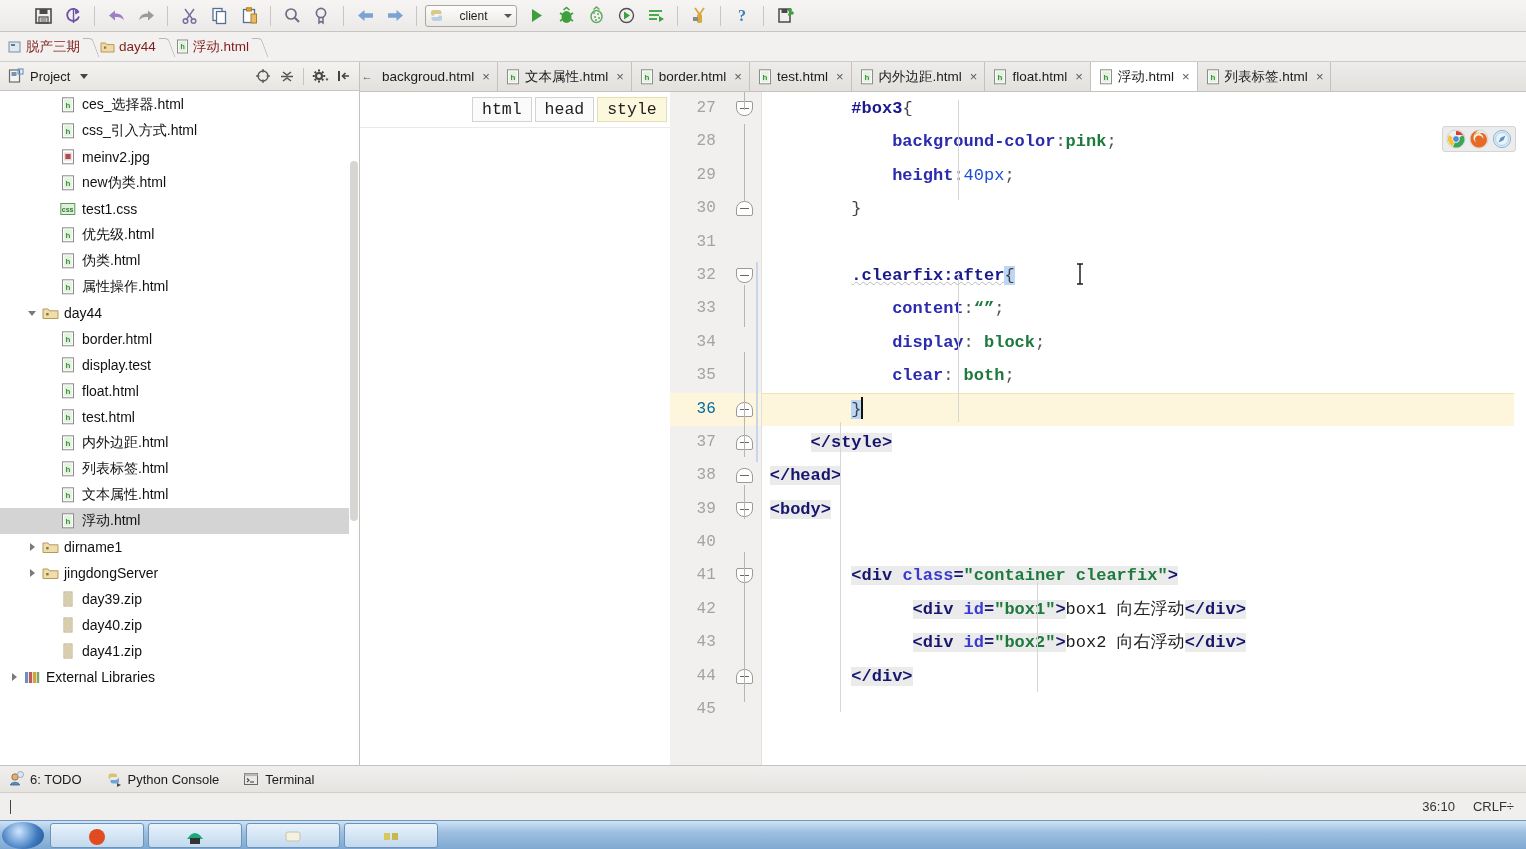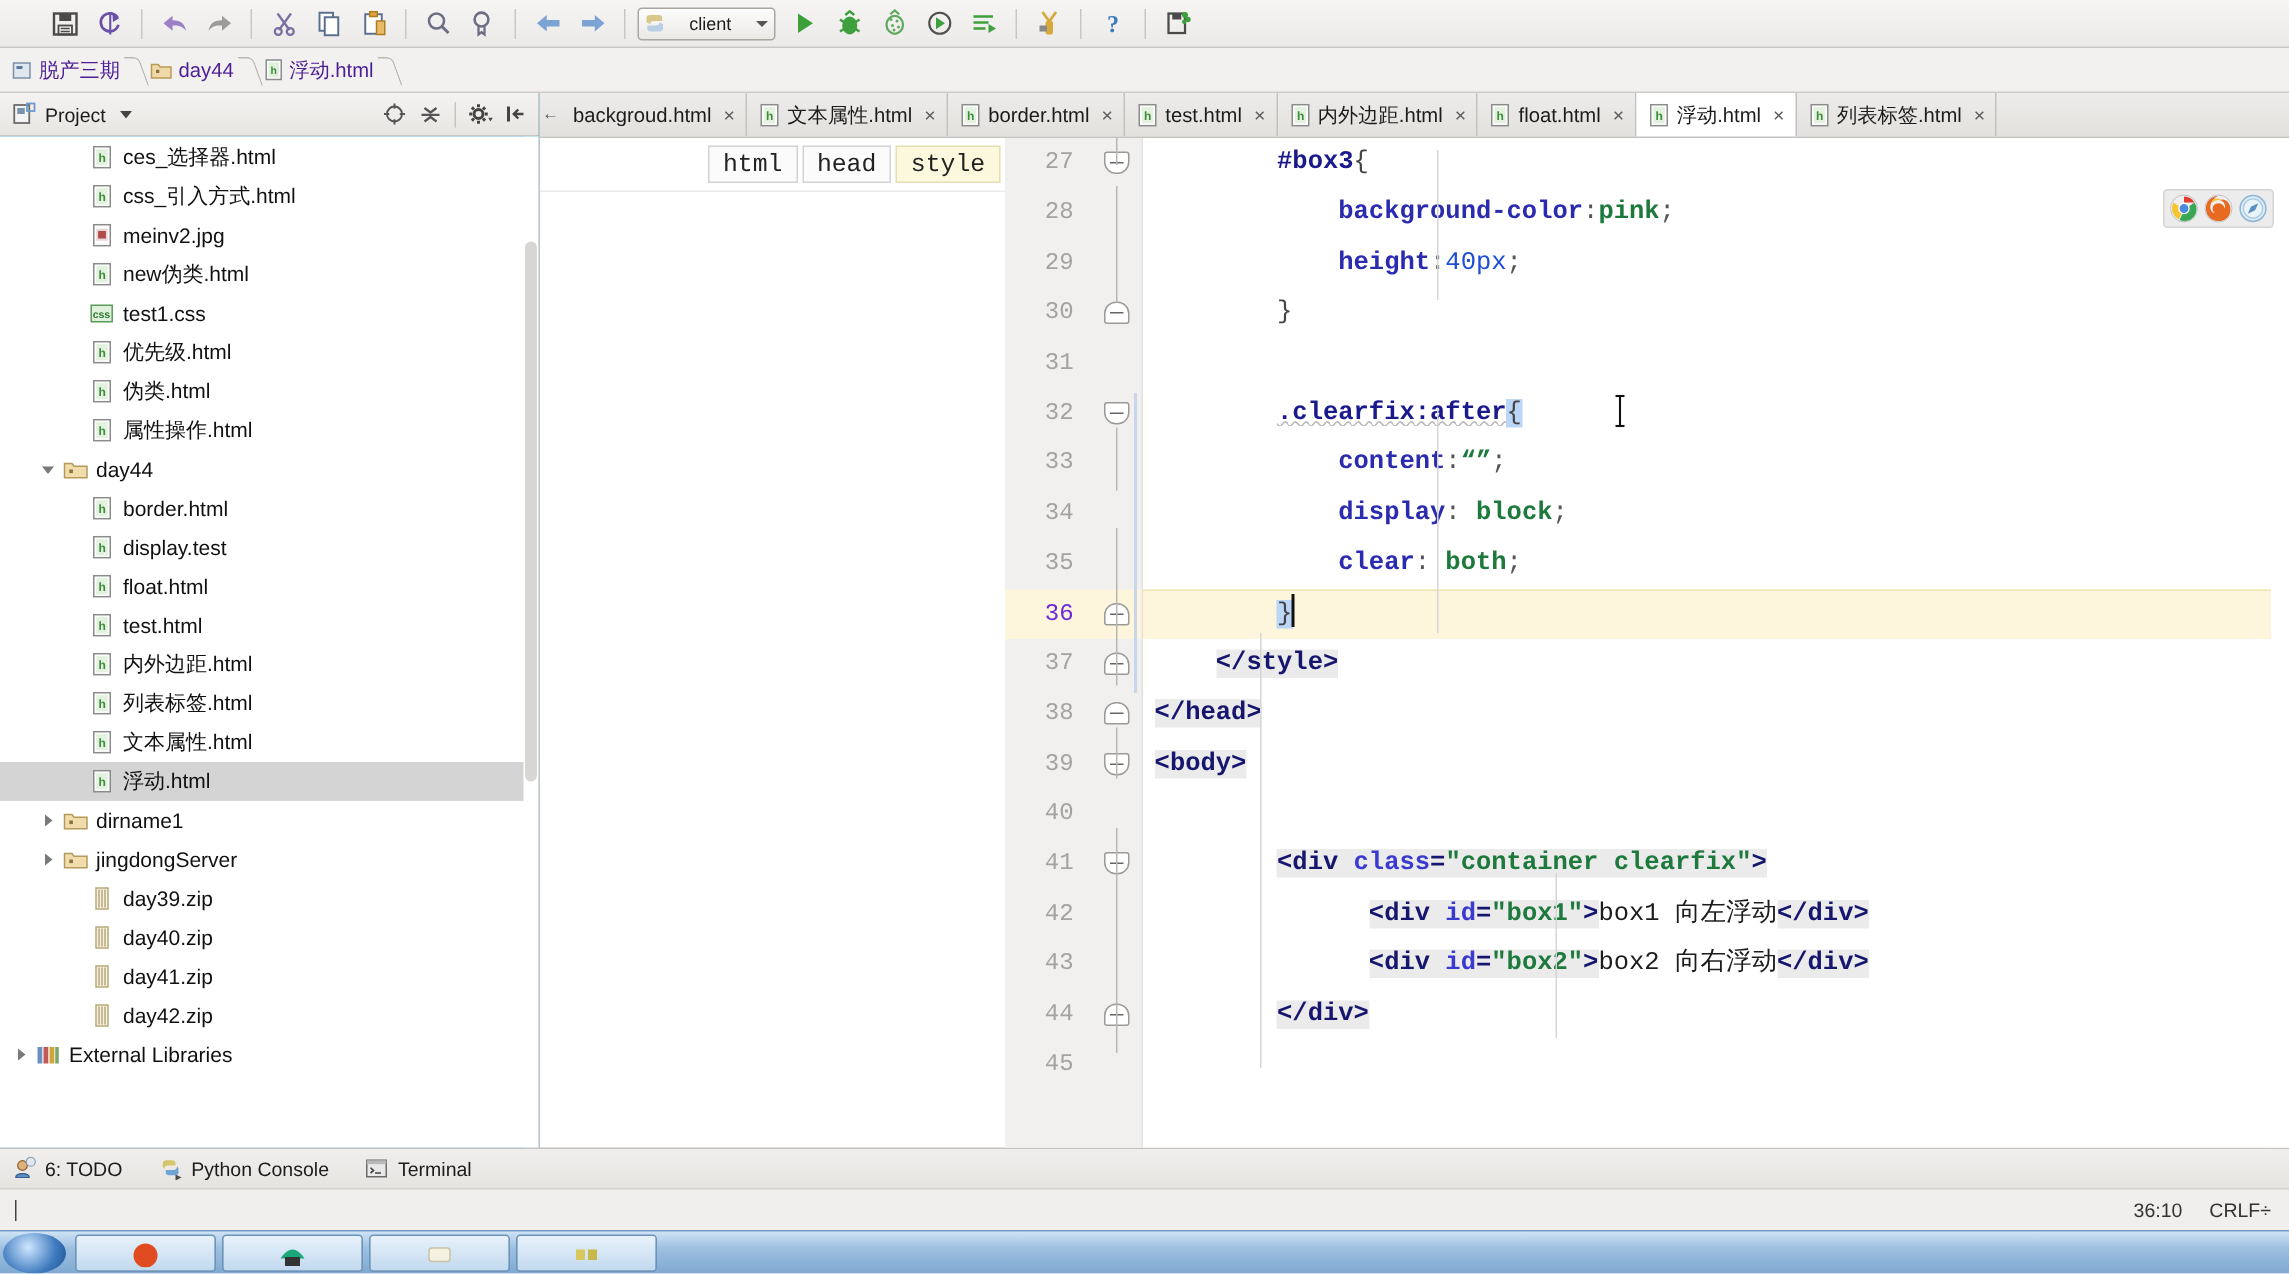--- a/index.html
+++ b/index.html
@@ -65,21 +65,21 @@
     border-bottom: 1px solid #cfcccA;
     display: flex; align-items: center;
     padding-left: 4px;
     flex: 0 0 30px;
   }
   .crumb {
     display: flex; align-items: center;
     height: 26px;
     padding: 0 6px 0 4px;
     font-size: 13.5px;
-    color: #4c1d95;
+    color: #7f1d1d;
     position: relative;
     cursor: pointer;
   }
   .crumb .cr-txt { margin-left: 4px; }
   .crumb-sep {
     width: 10px; height: 26px;
     position: relative;
   }
   .crumb-sep::after {
     content: "";
@@ -263,21 +263,21 @@
   .gline {
     height: 33.4px;
     font-family: "Liberation Mono", monospace;
     font-size: 16px;
     color: #a4a3a1;
     text-align: right;
     padding-right: 12px;
     line-height: 33.4px;
     position: relative;
   }
-  .gline.cur { background: #fdf6dd; color: #6d28d9; }
+  .gline.cur { background: #fdf6dd; color: #0369a1; }
   .bpmark {
     position: absolute;
     right: -20px; top: 9px;
     width: 15px; height: 15px;
     background: #f2a6a6;
     border: 1px solid #e28d8d;
   }
   .foldcol {
     width: 34px; flex: 0 0 34px;
     background: #f1f0ee;
@@ -963,35 +963,20 @@
                 <svg width="14" height="16" viewBox="0 0 14 16">
                   <rect x="3" y="1" width="8" height="14" fill="#f7f2e4" stroke="#b8a97a" stroke-width="1"></rect>
                   <g stroke="#b8a97a" stroke-width="1">
                     <line x1="5" y1="2" x2="5" y2="14"></line>
                     <line x1="7" y1="2" x2="7" y2="14"></line>
                     <line x1="9" y1="2" x2="9" y2="14"></line>
                   </g>
                 </svg>
               </span>
               <span class="tlabel">day41.zip</span>
-            </div>
-            <div class="tnode">
-              <span style="display:inline-block;width:42px"></span>
-              <span class="tarrow "></span>
-              <span class="ticon">
-                <svg width="14" height="16" viewBox="0 0 14 16">
-                  <rect x="3" y="1" width="8" height="14" fill="#f7f2e4" stroke="#b8a97a" stroke-width="1"></rect>
-                  <g stroke="#b8a97a" stroke-width="1">
-                    <line x1="5" y1="2" x2="5" y2="14"></line>
-                    <line x1="7" y1="2" x2="7" y2="14"></line>
-                    <line x1="9" y1="2" x2="9" y2="14"></line>
-                  </g>
-                </svg>
-              </span>
-              <span class="tlabel">day42.zip</span>
             </div>
             <div class="tnode">
               <span style="display:inline-block;width:6px"></span>
               <span class="tarrow closed"></span>
               <span class="ticon">
                 <svg width="16" height="16" viewBox="0 0 16 16">
                   <rect x="1" y="3" width="3.2" height="11" fill="#6a8fc0"></rect>
                   <rect x="5" y="3" width="3.2" height="11" fill="#c05a5a"></rect>
                   <rect x="9" y="3" width="3.2" height="11" fill="#d1a43c"></rect>
                   <rect x="12.8" y="3" width="2.4" height="11" fill="#7aa86a"></rect>

